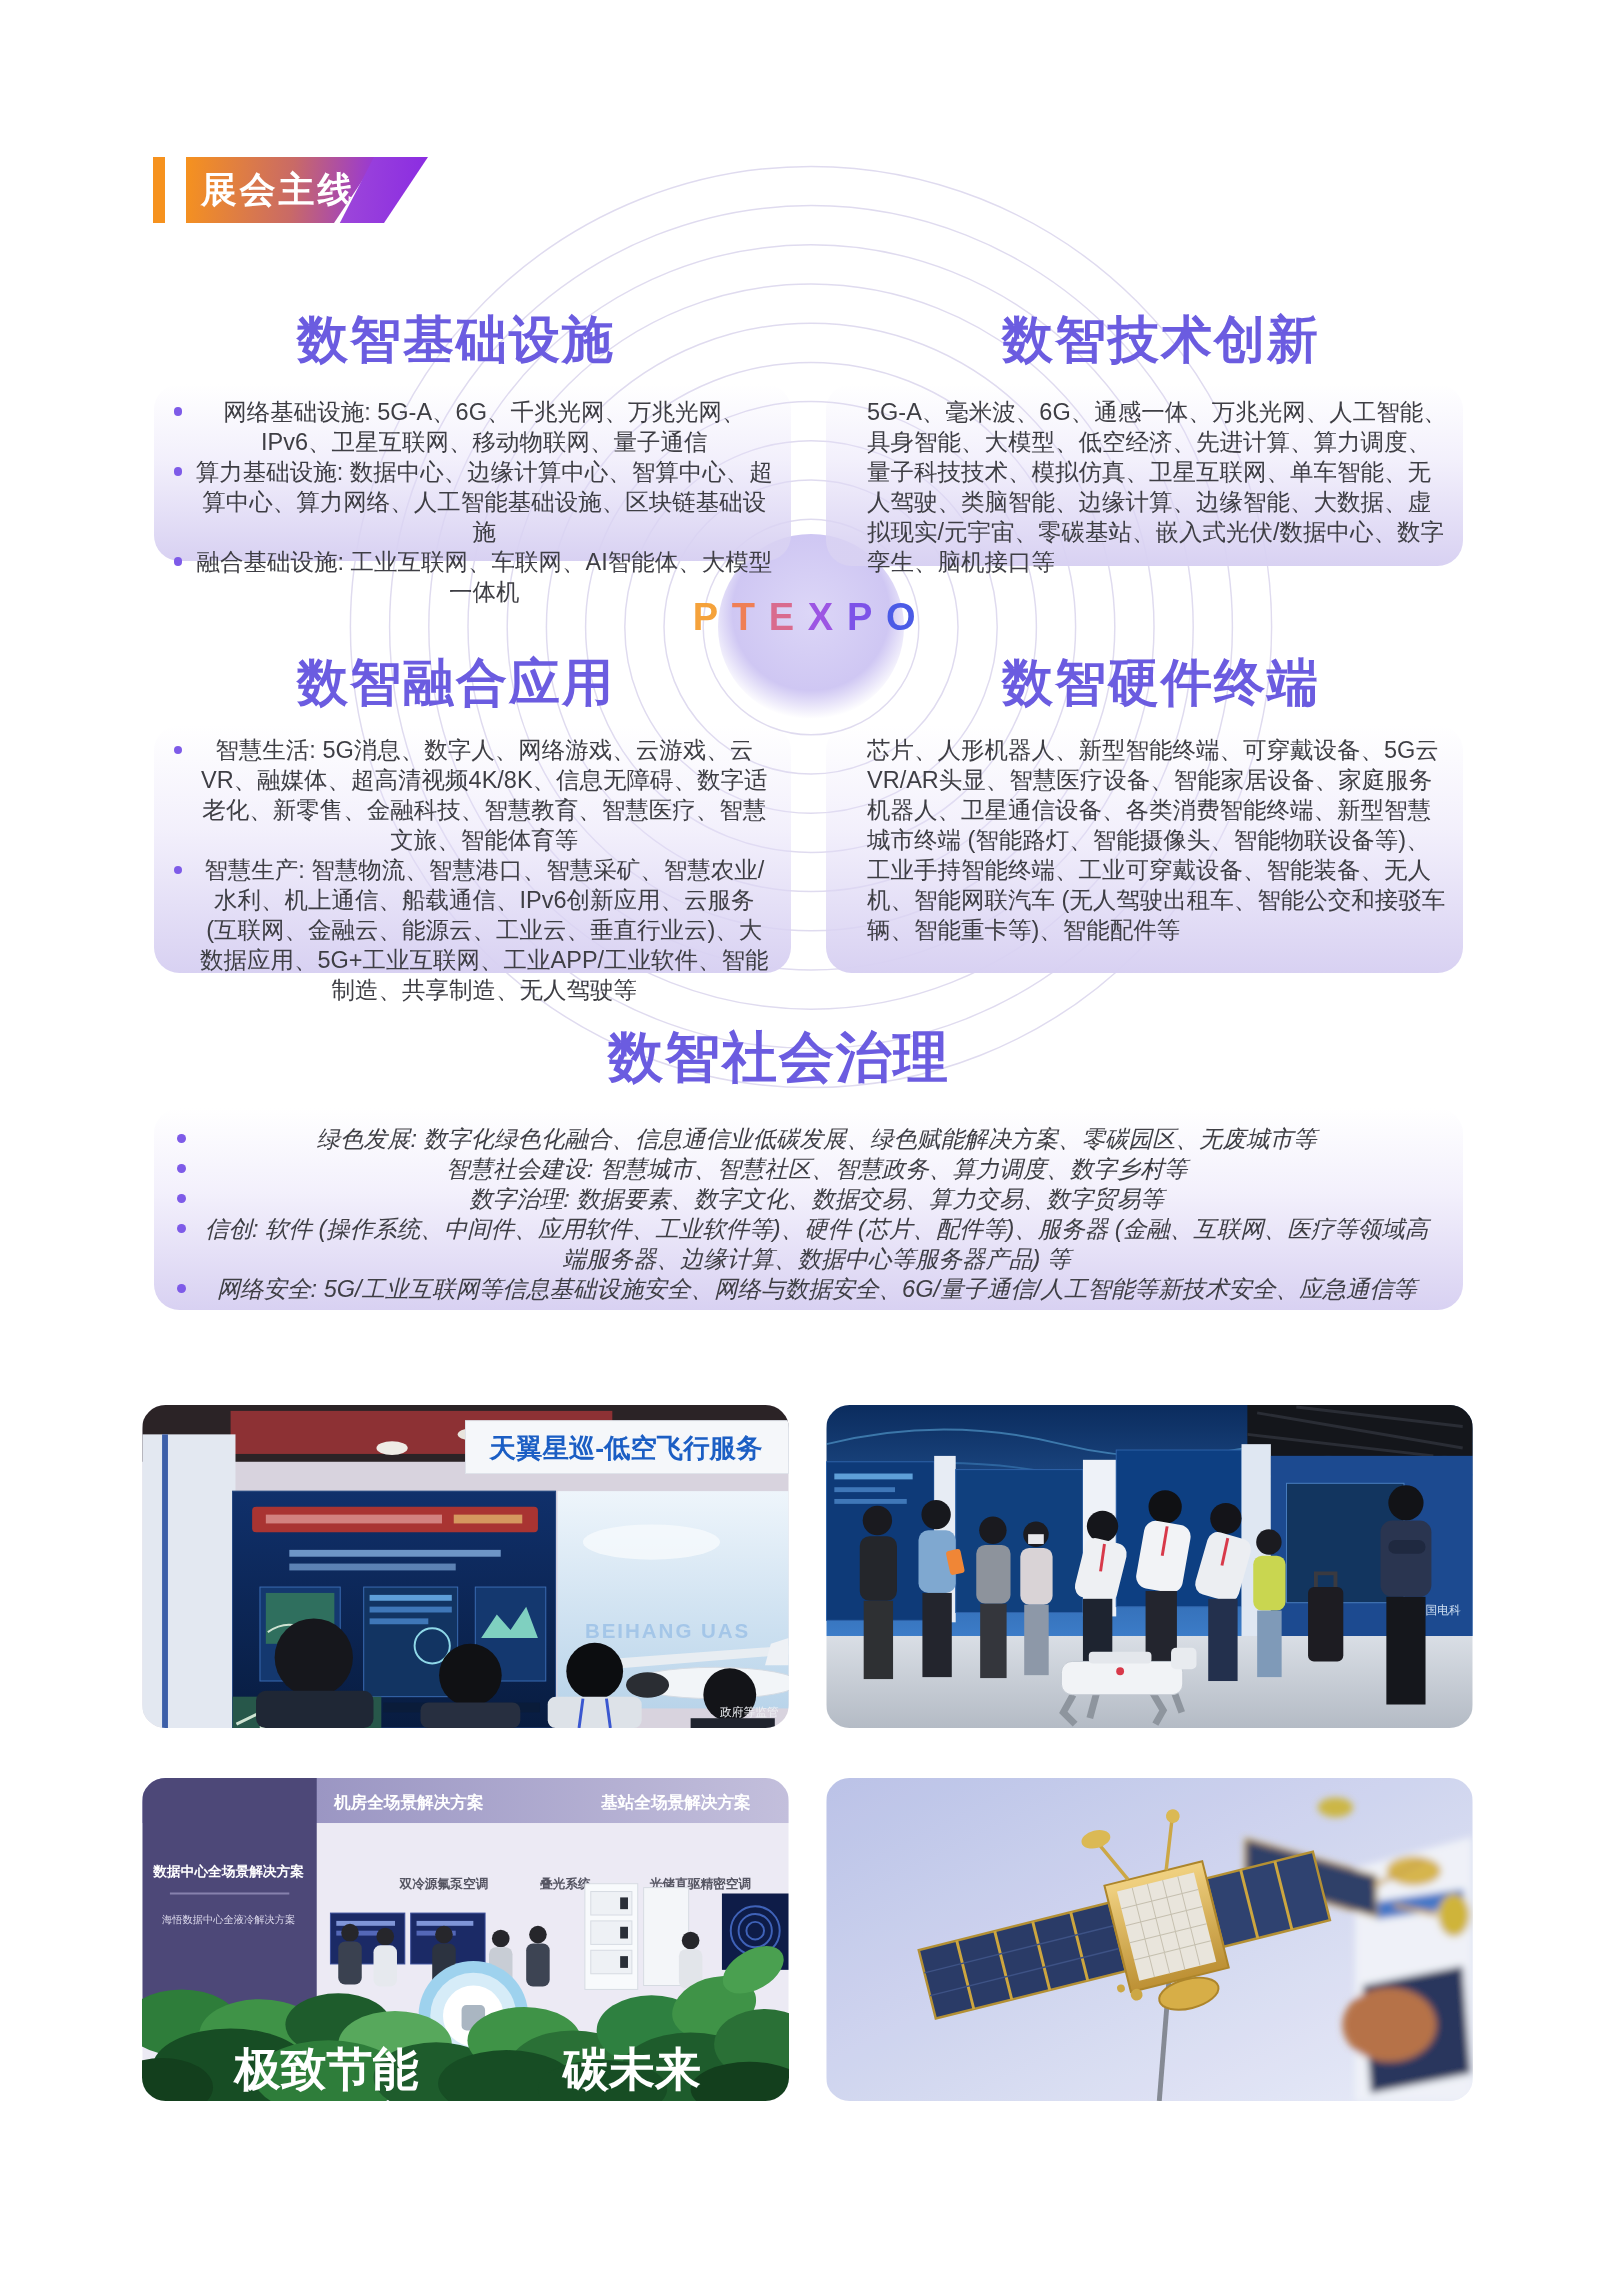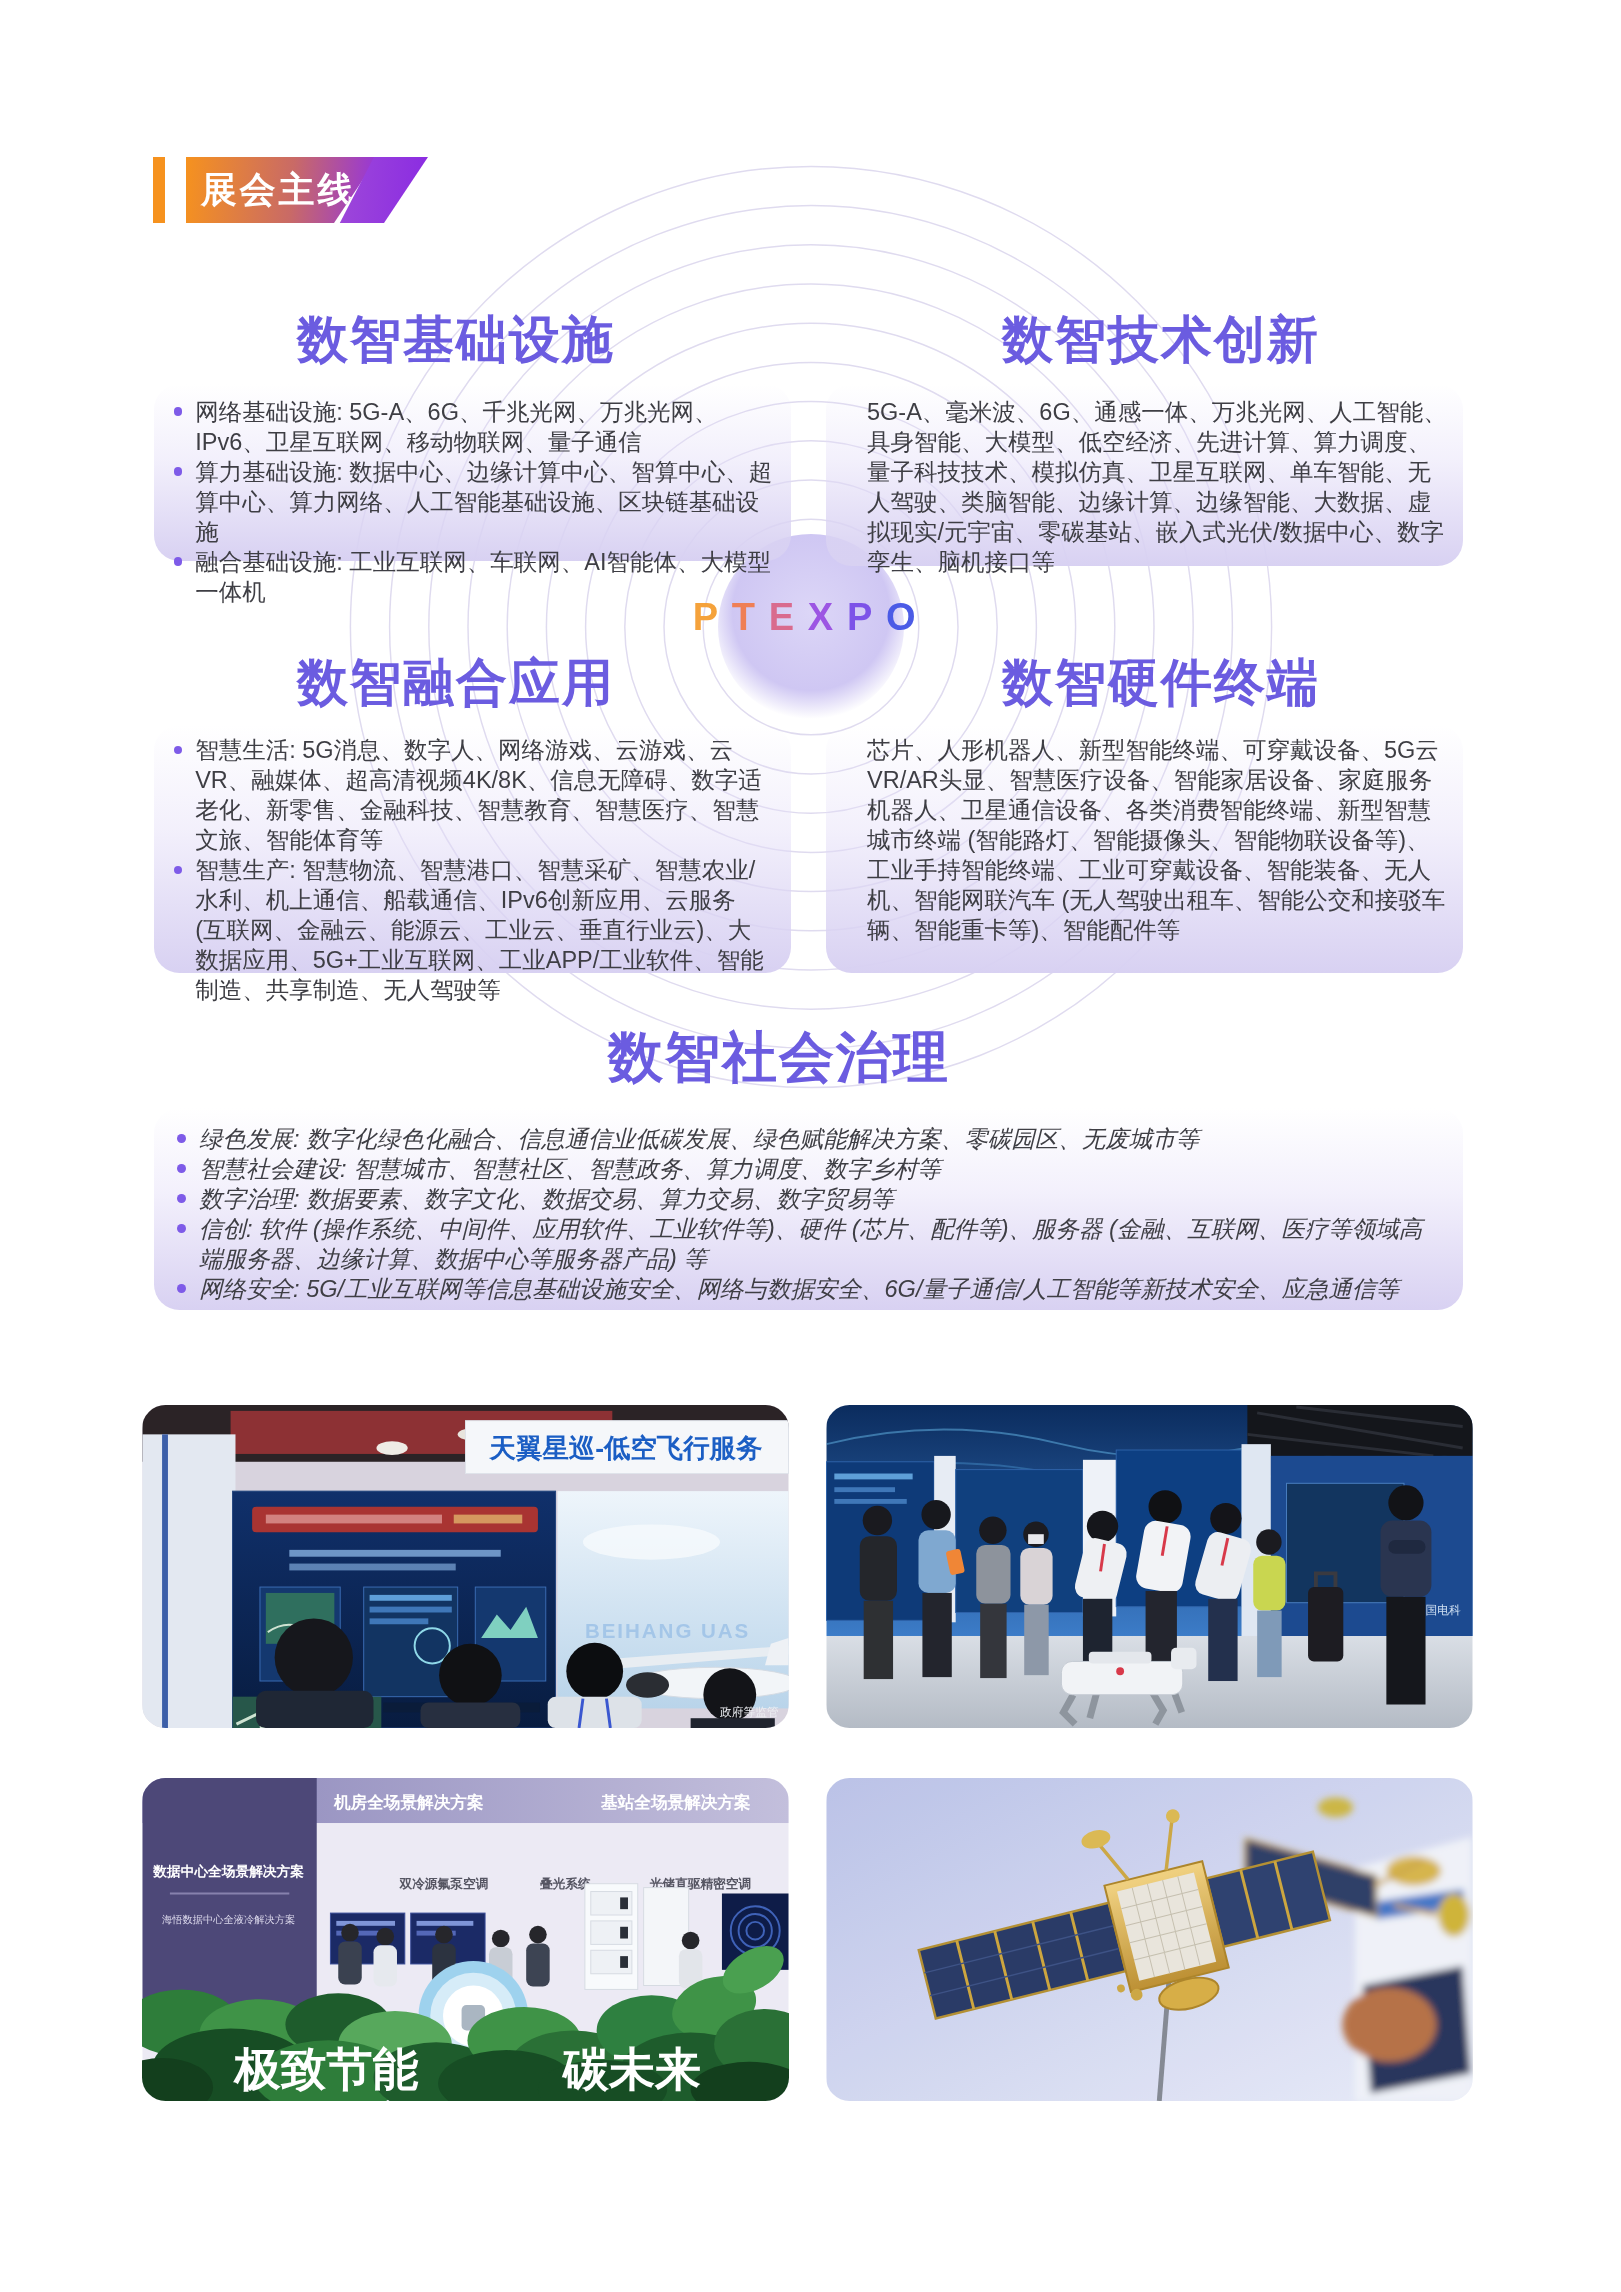--- a/index.html
+++ b/index.html
@@ -36,21 +36,21 @@
     position:absolute; transform:translateX(-50%); font-size:51px; font-weight:900;
     color:#6B5CE0; letter-spacing:2px; white-space:nowrap;
   }
   .gov-title { font-size:55px;text-align:center; }
   
   .card {
     position:absolute; border-radius:25.5px;
     background:linear-gradient(180deg, rgba(233,229,249,0) 0%, rgba(228,222,248,0.45) 42%, #d8d1f2 100%);
   }
   .blist { list-style:none; margin:0; padding:0; }
-  .bitem { position:relative; padding-left:25.5px; font-size:23.5px; line-height:30px; color:#3e3e44; }
+  .bitem { position:relative; padding-left:25.5px; font-size:23.5px; line-height:30px; color:#3e3e44;text-align:center; }
   .bitem::before { content:''; position:absolute; left:3.9px; top:10.8px; width:8.8px; height:8.8px; border-radius:50%; background:#7E5BE8; }
   .para { font-size:23.5px; line-height:30px; color:#3e3e44; }
   .gov-item { font-size:23.5px; line-height:30px; }
   
   .photo { position:absolute; width:647px; height:323px; border-radius:23.5px; overflow:hidden; }
   .photo svg { display:block; width:100%; height:100%; font-family:"Liberation Sans","DejaVu Sans",sans-serif; }
 </style>
 </head>
 <body>
 

